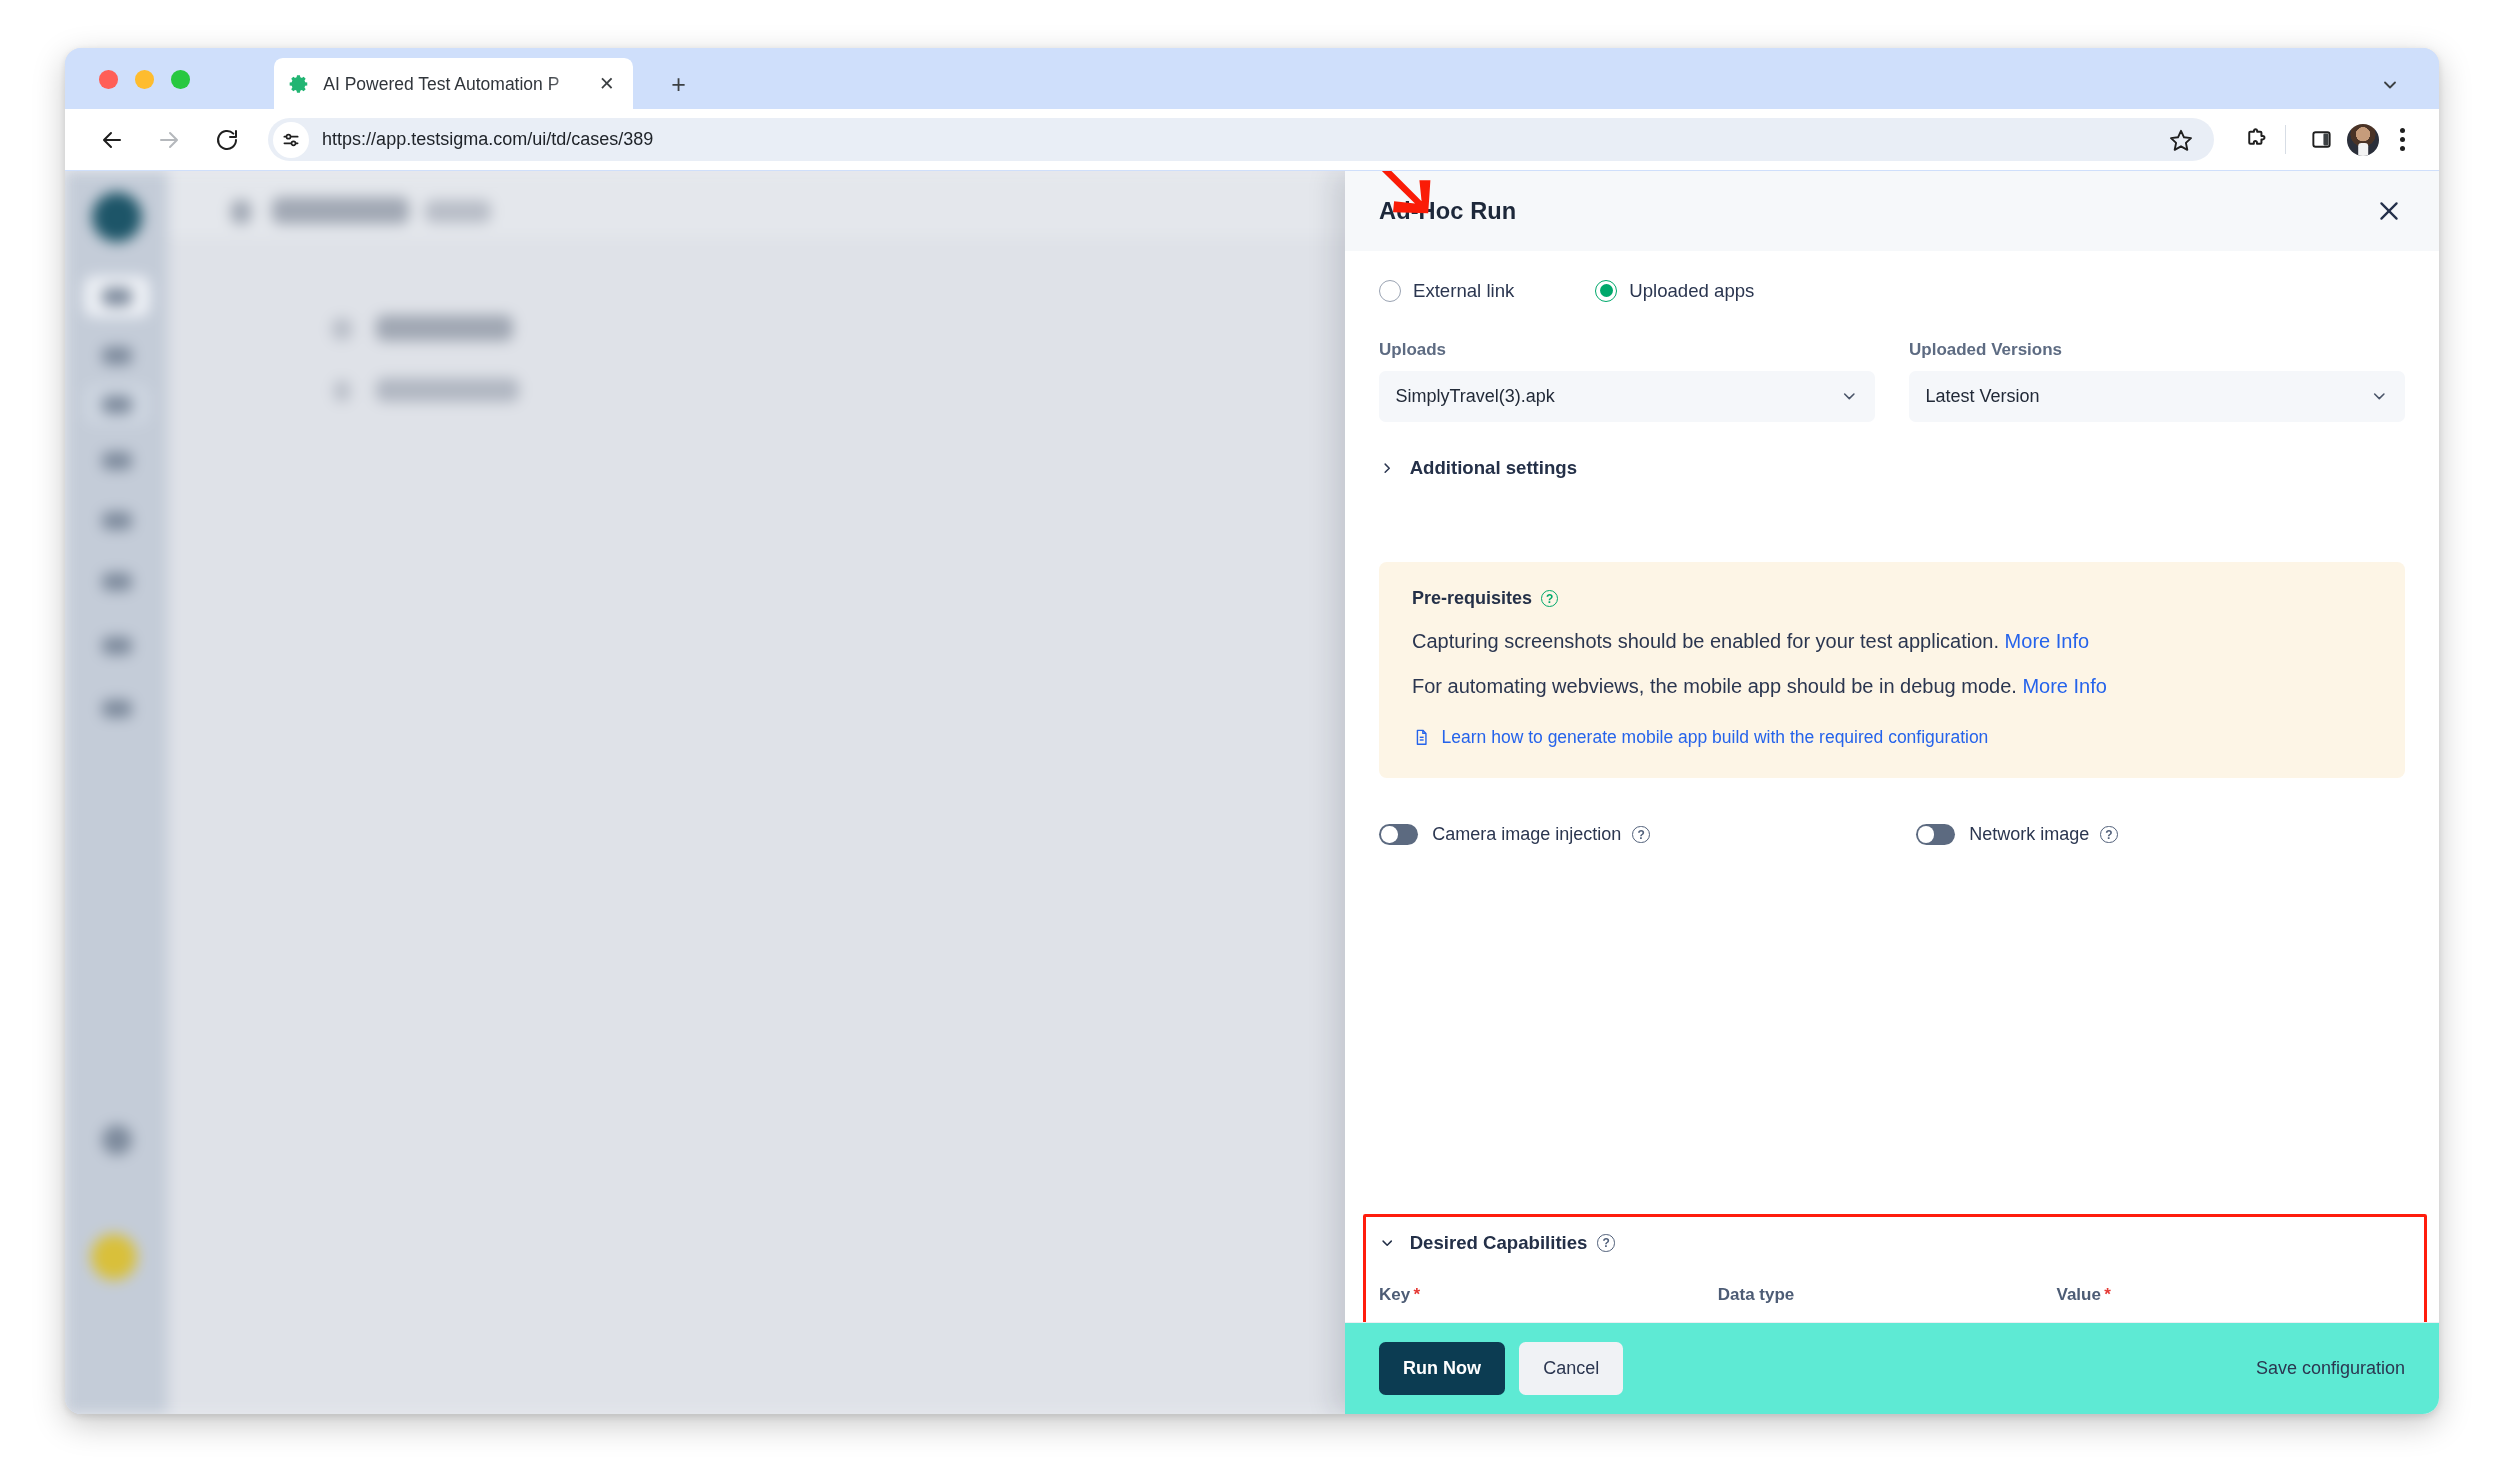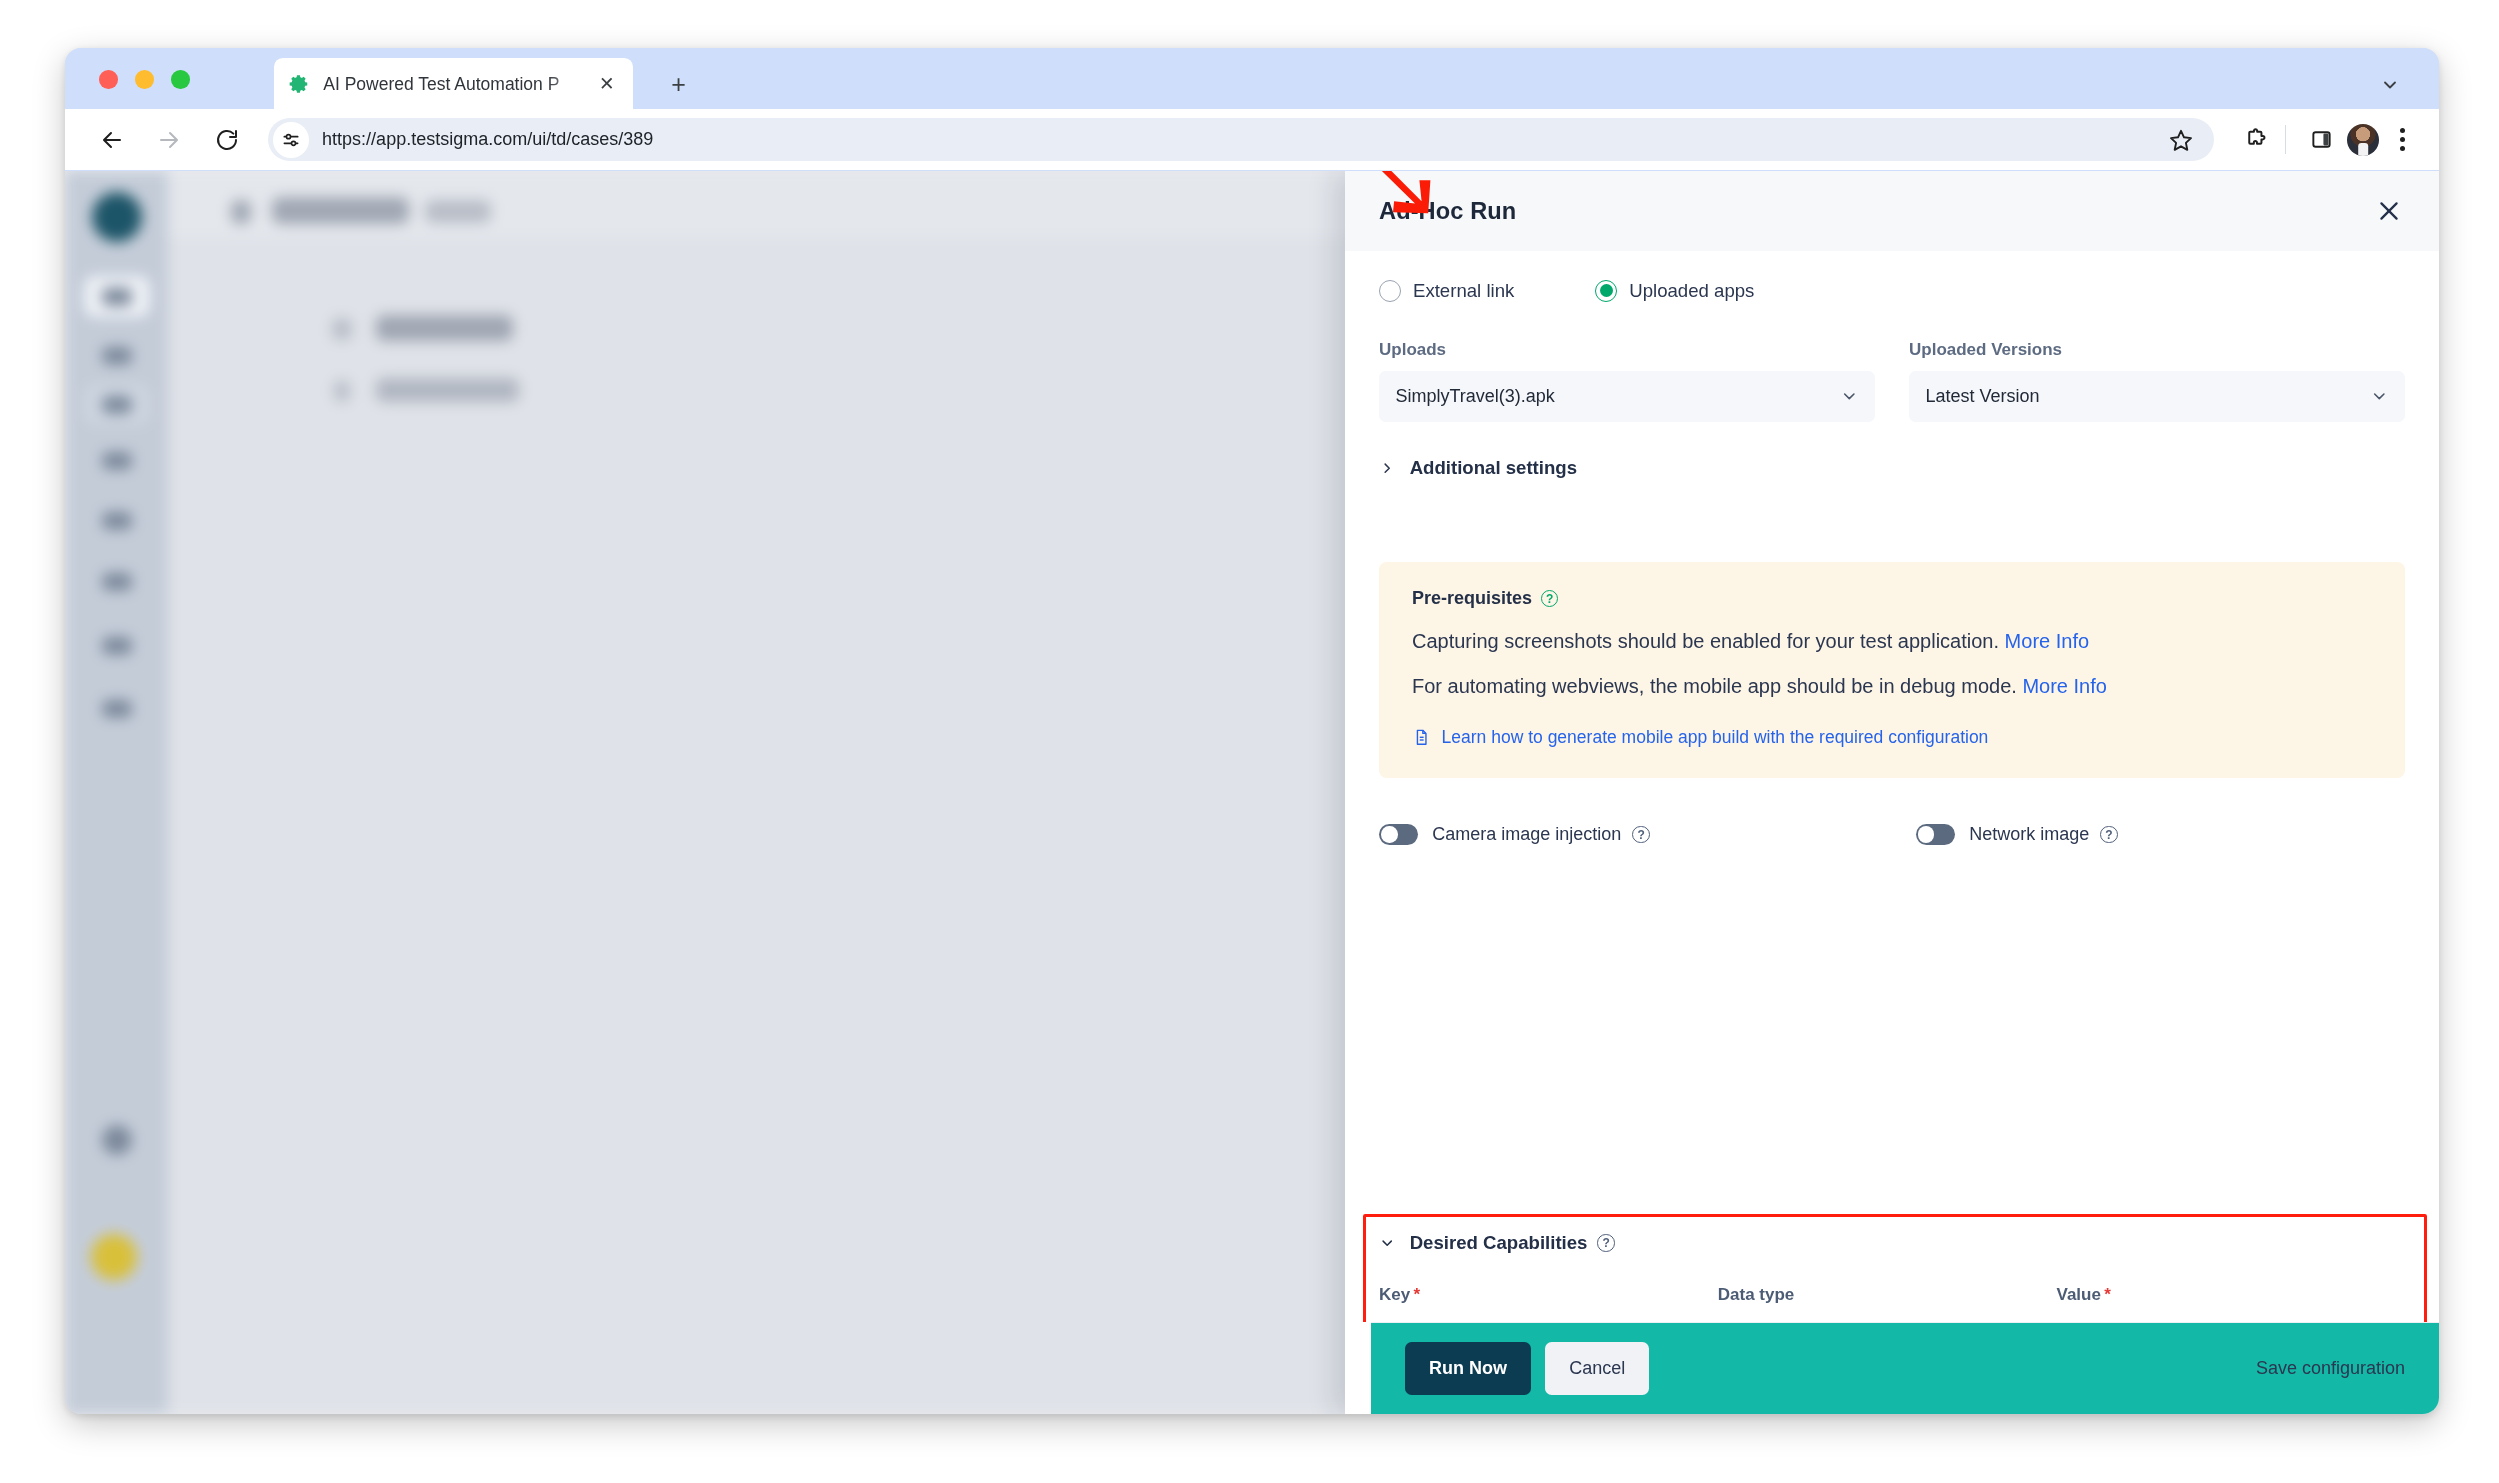--- a/index.html
+++ b/index.html
@@ -418,22 +418,21 @@
     display: flex; align-items: center; justify-content: center;
     color: #46536b;
   }
 
   
   #panel-footer {
     flex: 0 0 92px;
     display: flex; align-items: center;
     padding: 0 34px;
     border-top: 0.5px solid #eceff3;
-    background: #14b8a6;
-    margin-left: 26px;
+    background: #5eead4;
   }
   #run-now-btn {
     height: 53px; padding: 0 24px;
     background: #0c3c52;
     color: #ffffff;
     border-radius: 6.6px;
     font-size: 18px; font-weight: 700;
     display: flex; align-items: center; justify-content: center;
   }
   #cancel-btn {

